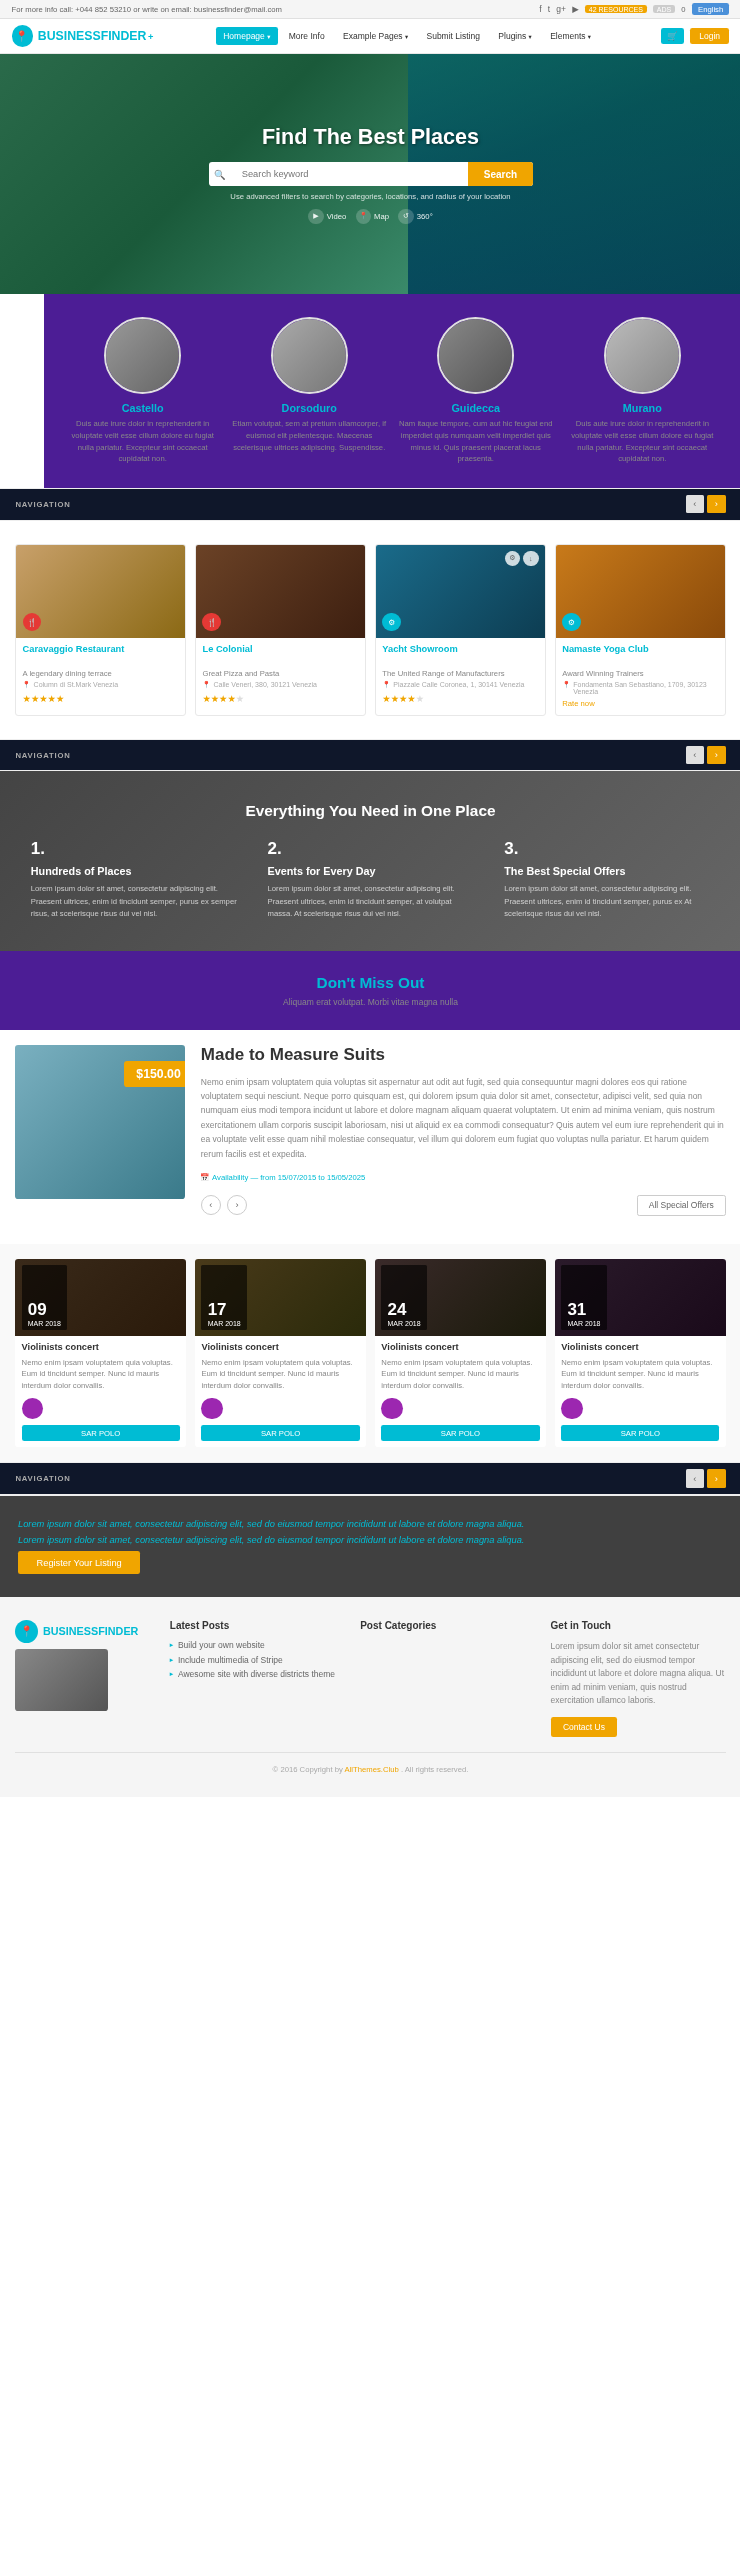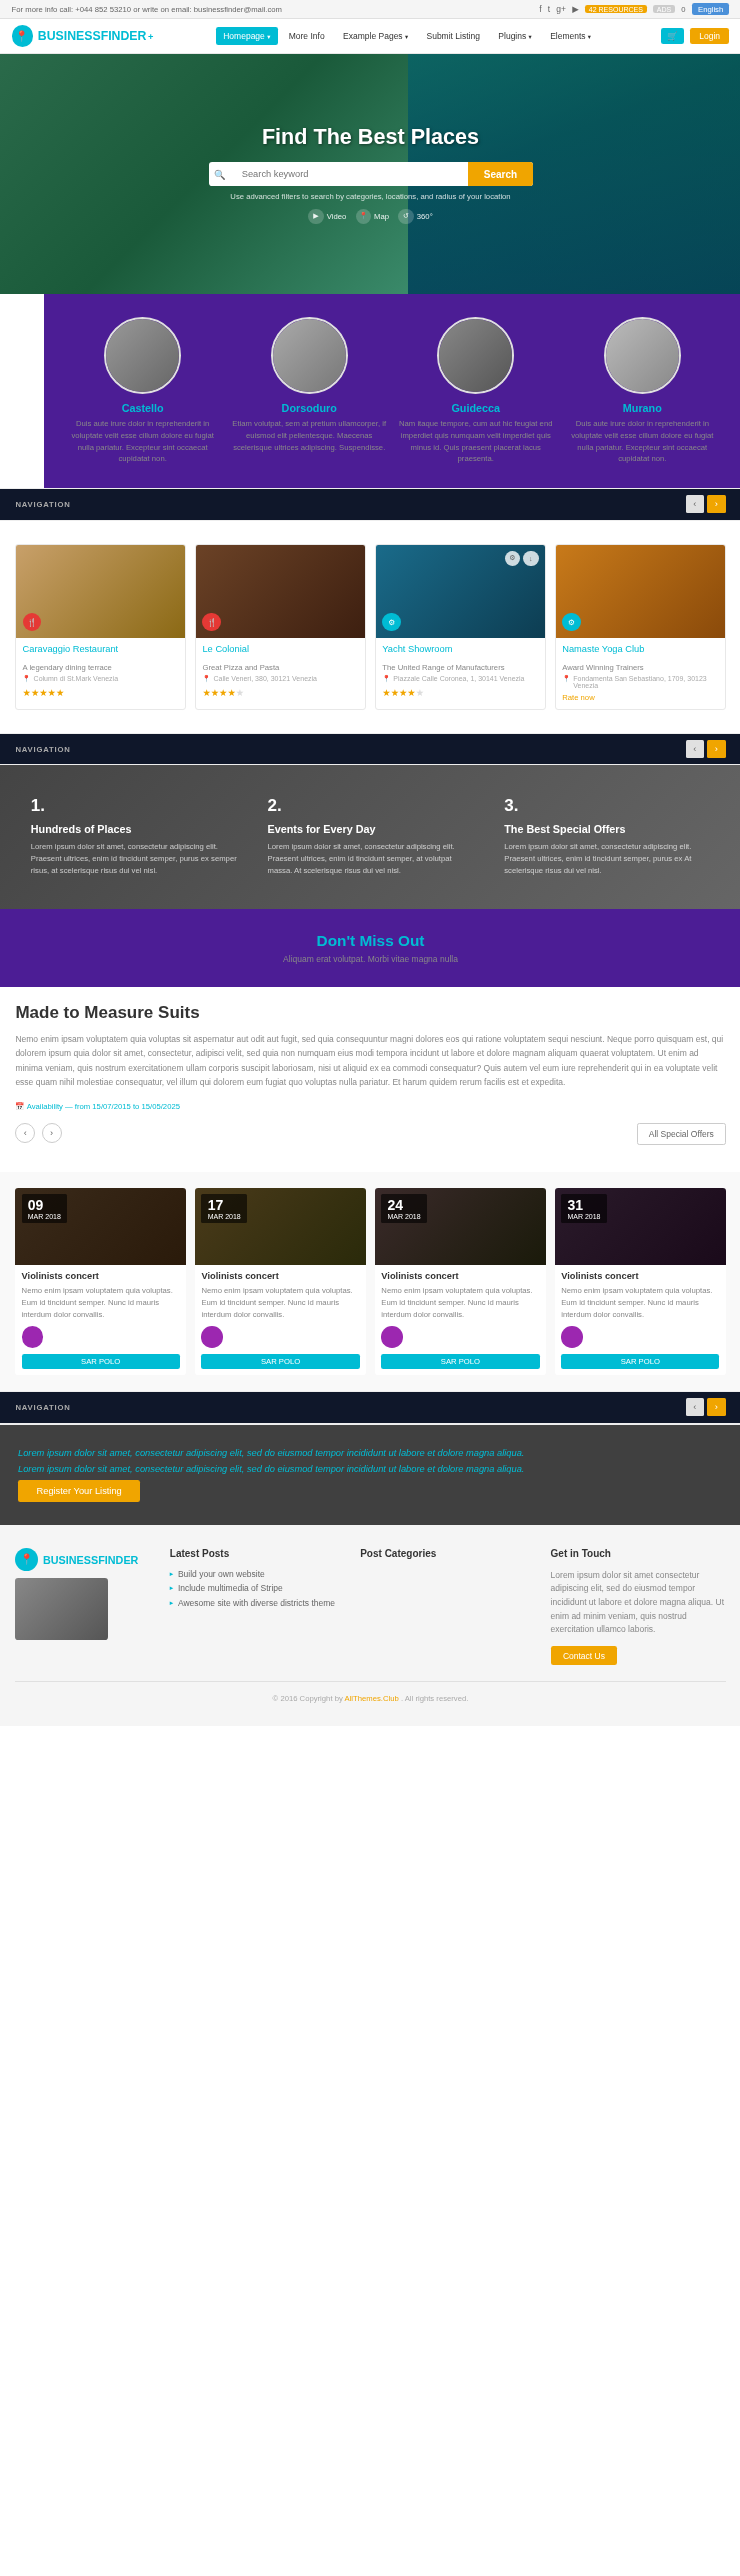--- a/index.html
+++ b/index.html
@@ -66,21 +66,21 @@
     .listing-img-1 { background: linear-gradient(135deg, #c8a06a, #8b6914); }
     .listing-img-2 { background: linear-gradient(135deg, #6b4226, #3d1f10); }
     .listing-img-3 { background: linear-gradient(135deg, #1a6b8a, #0d3d52); }
     .listing-img-4 { background: linear-gradient(135deg, #c87a1a, #8a4a0a); }
     .listing-badge { position: absolute; bottom: 6.2px; left: 6.2px; width: 18.5px; height: 18.5px; border-radius: 50%; display: flex; align-items: center; justify-content: center; font-size: 7.7px; color: #fff; }
     .badge-red { background: #e53935; }
     .badge-teal { background: #00bcd4; }
     .listing-actions { position: absolute; top: 6.2px; right: 6.2px; display: flex; gap: 3.1px; }
     .listing-action-btn { width: 15.4px; height: 15.4px; background: rgba(255,255,255,0.8); border-radius: 50%; display: flex; align-items: center; justify-content: center; font-size: 7px; color: #666; }
     .listing-body { padding: 6.2px; }
-    .listing-name { font-size: 9.3px; font-weight: normal; color: #00bcd4; margin-bottom: 9px; }
+    .listing-name { font-size: 9.3px; font-weight: bold; color: #00bcd4; margin-bottom: 15px; }
     .listing-sub { font-size: 7.7px; color: #888; margin-bottom: 3.1px; }
     .listing-loc { font-size: 7px; color: #aaa; margin-bottom: 4.6px; display: flex; align-items: flex-start; gap: 2.3px; }
     .listing-stars { color: #f0a500; font-size: 9.3px; }
     .listing-stars-empty { color: #ddd; font-size: 9.3px; }
     .rate-now { color: #f0a500; font-size: 7.7px; }
 
     
     .features { padding: 31px 15.4px; background: linear-gradient(135deg, #444, #666); text-align: center; }
     .features-title { font-size: 15.4px; font-weight: bold; color: #fff; margin-bottom: 18.5px; }
     .features-row { display: flex; justify-content: space-around; }
@@ -106,21 +106,21 @@
     .suit-nav { display: flex; gap: 6.2px; margin-bottom: 12.3px; }
     .suit-nav-btn { width: 20px; height: 20px; border: 0.8px solid #ccc; border-radius: 50%; display: flex; align-items: center; justify-content: center; font-size: 9.3px; color: #666; cursor: pointer; }
     .suit-special-btn { float: right; background: transparent; border: 0.8px solid #ccc; padding: 4.6px 10.8px; font-size: 8.5px; color: #666; border-radius: 2.3px; cursor: pointer; }
 
     
     .concerts { padding: 15.4px; background: #f9f9f9; }
     .concerts-row { display: flex; gap: 9.3px; }
     .concert-card { flex: 1; border-radius: 3.1px; overflow: hidden; background: #fff; }
     .concert-img { height: 77px; background: linear-gradient(135deg, #2a3a5a, #1a2a4a); position: relative; }
     .concert-date { position: absolute; top: 6.2px; left: 6.2px; background: rgba(0,0,0,0.6); color: #fff; padding: 3.1px 6.2px; border-radius: 1.5px; }
-    .concert-date-num { font-size: 14px; font-weight: bold; display: block; }
+    .concert-date-num { font-size: 17px; font-weight: bold; display: block; margin-top: 32px; }
     .concert-date-month { font-size: 7px; display: block; }
     .concert-body { padding: 6.2px; }
     .concert-title { font-size: 9.3px; font-weight: bold; color: #333; margin-bottom: 4.6px; }
     .concert-desc { font-size: 7.7px; color: #888; line-height: 1.5; margin-bottom: 6.2px; }
     .concert-avatar { width: 21.6px; height: 21.6px; border-radius: 50%; background: #9c27b0; margin-bottom: 6.2px; }
     .san-polo-btn { background: #00bcd4; color: #fff; padding: 3.1px 7.7px; font-size: 7.7px; border-radius: 2.3px; text-align: center; cursor: pointer; }
 
     
     .footer-cta { padding: 23px 18px; text-align: left; background: #404040; border-top: 0.8px solid #eee; }
     .footer-cta p { font-size: 9.3px; color: #00bcd4; font-style: italic; margin-bottom: 6.2px; }
@@ -334,20 +334,21 @@
 
 <div class="nav-strip">
   <span class="nav-strip-label">NAVIGATION</span>
   <div class="nav-arrows">
     <div class="nav-arrow">‹</div>
     <div class="nav-arrow active">›</div>
   </div>
 </div>
 
 <div class="features">
+  <h2 class="features-title">Everything You Need in One Place</h2>
   <div class="features-row">
     <div class="feature-item">
       <div class="feature-num">1.</div>
       <div class="feature-title">Hundreds of Places</div>
       <div class="feature-desc">Lorem ipsum dolor sit amet, consectetur adipiscing elit. Praesent ultrices, enim id tincidunt semper, purus ex semper risus, at scelerisque risus dui vel nisl.</div>
     </div>
     <div class="feature-item">
       <div class="feature-num">2.</div>
       <div class="feature-title">Events for Every Day</div>
       <div class="feature-desc">Lorem ipsum dolor sit amet, consectetur adipiscing elit. Praesent ultrices, enim id tincidunt semper, at volutpat massa. At scelerisque risus dui vel nisl.</div>
@@ -359,20 +360,23 @@
     </div>
   </div>
 </div>
 
 <div class="dont-miss">
   <h2 class="dont-miss-title">Don't Miss Out</h2>
   <p class="dont-miss-sub">Aliquam erat volutpat. Morbi vitae magna nulla</p>
 </div>
 
 <div class="suit-section">
+  <div class="suit-img">
+    <div class="suit-price-badge">$150.00</div>
+  </div>
   <div class="suit-content">
     <h2 class="suit-title">Made to Measure Suits</h2>
     <p class="suit-desc">Nemo enim ipsam voluptatem quia voluptas sit aspernatur aut odit aut fugit, sed quia consequuntur magni dolores eos qui ratione voluptatem sequi nesciunt. Neque porro quisquam est, qui dolorem ipsum quia dolor sit amet, consectetur, adipisci velit, sed quia non numquam eius modi tempora incidunt ut labore et dolore magnam aliquam quaerat voluptatem. Ut enim ad minima veniam, quis nostrum exercitationem ullam corporis suscipit laboriosam, nisi ut aliquid ex ea commodi consequatur? Quis autem vel eum iure reprehenderit qui in ea voluptate velit esse quam nihil molestiae consequatur, vel illum qui dolorem eum fugiat quo voluptas nulla pariatur. Et harum quidem rerum facilis est et expedita.</p>
     <p class="suit-avail">
       <span>📅</span>
       <span>Availability — from 15/07/2015 to 15/05/2025</span>
     </p>
     <div class="suit-nav">
       <div class="suit-nav-btn">‹</div>
       <div class="suit-nav-btn">›</div>

